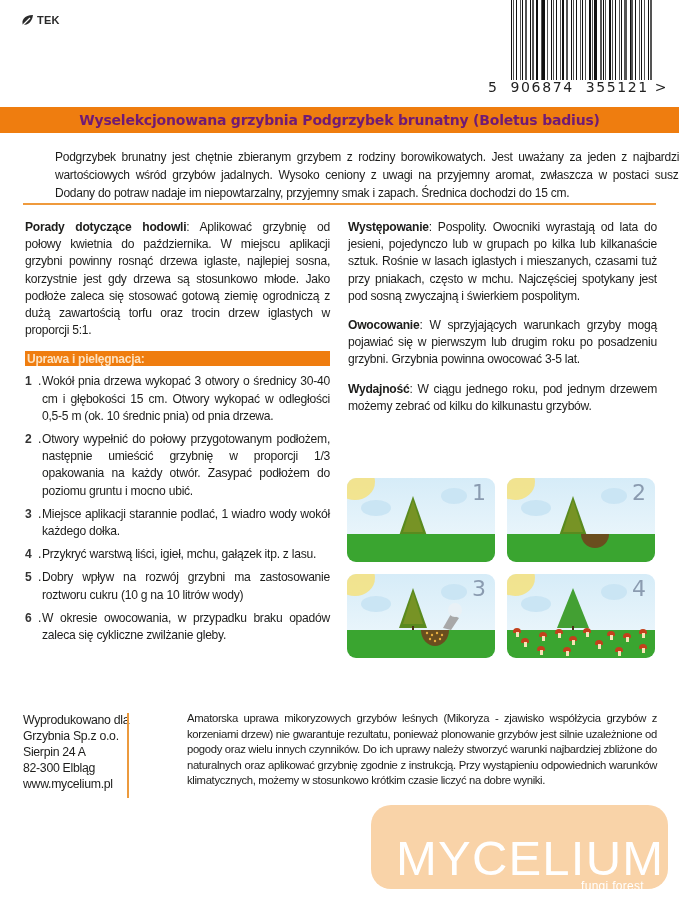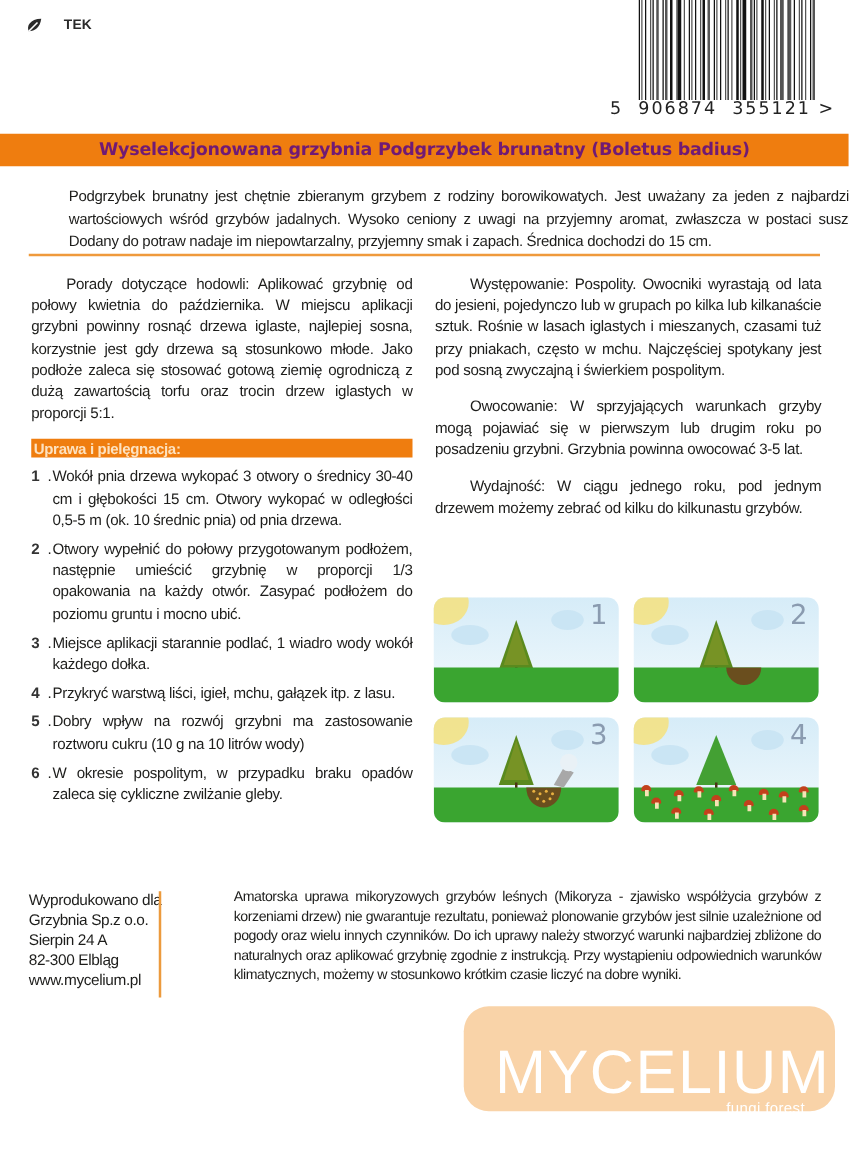--- a/index.html
+++ b/index.html
@@ -1,38 +1,38 @@
 <!DOCTYPE html>
 <html><head>
   <meta charset="utf-8">
   <style>
     * { box-sizing: border-box; margin: 0; padding: 0; }
     html, body { width: 679px; height: 921px; background: #ffffff; overflow: hidden; }
     body { position: relative; font-family: "Liberation Sans", "DejaVu Sans", sans-serif; color: #1d1d1b; }
 
-    .logo { position: absolute; left: 20px; top: 14px; display: flex; align-items: center; gap: 17px; }
+    .logo { position: absolute; left: 20px; top: 14px; display: flex; align-items: center; gap: 3px; }
     .logo svg { display: block; }
     .logo-text { font-size: 11px; font-weight: bold; color: #2b2b2b; letter-spacing: 0.2px; }
 
     .barcode { position: absolute; left: 511px; top: 0; width: 143px; height: 80px; }
     .barcode-bars { display: flex; height: 80px; align-items: stretch; }
     .barcode-bars span { display: block; background: #111; height: 100%; }
     .barcode-digits { position: absolute; left: 488px; top: 79px; font-family: "DejaVu Sans", sans-serif; font-size: 14px; color: #222; letter-spacing: 1.6px; white-space: pre; }
 
     .title-bar { position: absolute; left: 0; top: 107px; width: 679px; height: 26px; background: #ef7d0f; display: flex; align-items: center; justify-content: center; }
     .title-bar-text { color: #701a75; font-weight: bold; font-size: 14px; font-family: "DejaVu Sans", sans-serif; letter-spacing: -0.2px; }
 
     .intro { position: absolute; left: 23px; top: 148px; width: 633px; font-size: 12px; line-height: 18px; text-align: justify; letter-spacing: -0.25px; font-family: Liberation Sans, sans-serif; margin-left: 32px; }
 
     .divider { position: absolute; left: 23px; top: 203px; width: 633px; height: 2px; background: #ef9a3c; }
 
     .col { position: absolute; font-size: 12.1px; line-height: 17.2px; text-align: justify; letter-spacing: -0.25px; }
     .col-left { left: 25px; top: 219px; width: 305px; }
     .col-right { left: 348px; top: 219px; width: 309px; }
-    .col b { font-weight: normal; margin-left: 28px; }
+    .col b { font-weight: bold; }
     .para { margin-bottom: 12px; }
 
     .section-bar { background: #ef7d0f; height: 15px; margin-top: 5px; padding-left: 2px; display: flex; align-items: center; }
     .section-bar-text { color: #fde2c0; font-weight: bold; font-size: 12px; line-height: 12px; }
 
     .steps { list-style: none; margin-top: 7px; }
     .steps li { display: flex; margin-bottom: 6px; }
     .step-num { font-weight: bold; width: 13px; flex: none; color: #333; }
     .step-dot { flex: none; width: 4px; }
     .step-text { flex: 1; text-align: justify; }
@@ -154,21 +154,21 @@
         <span class="step-text">Przykryć warstwą liści, igieł, mchu, gałązek itp. z lasu.</span>
       </li>
     <li>
         <span class="step-num">5</span>
         <span class="step-dot">.</span>
         <span class="step-text">Dobry wpływ na rozwój grzybni ma zastosowanie roztworu cukru (10 g na 10 litrów wody)</span>
       </li>
     <li>
         <span class="step-num">6</span>
         <span class="step-dot">.</span>
-        <span class="step-text">W okresie pospolitym, w przypadku braku opadów zaleca się cykliczne zwilżanie gleby.</span>
+        <span class="step-text">W okresie owocowania, w przypadku braku opadów zaleca się cykliczne zwilżanie gleby.</span>
       </li>
   </ol>
 </div>
 
 <div class="col col-right">
   <p class="para">
     <b>Występowanie</b><span>: Pospolity. Owocniki wyrastają od lata do jesieni, pojedynczo lub w grupach po kilka lub kilkanaście sztuk. Rośnie w lasach iglastych i mieszanych, czasami tuż przy pniakach, często w mchu. Najczęściej spotykany jest pod sosną zwyczajną i świerkiem pospolitym.</span>
   </p>
   <p class="para">
     <b>Owocowanie</b><span>: W sprzyjających warunkach grzyby mogą pojawiać się w pierwszym lub drugim roku po posadzeniu grzybni. Grzybnia powinna owocować 3-5 lat.</span>

